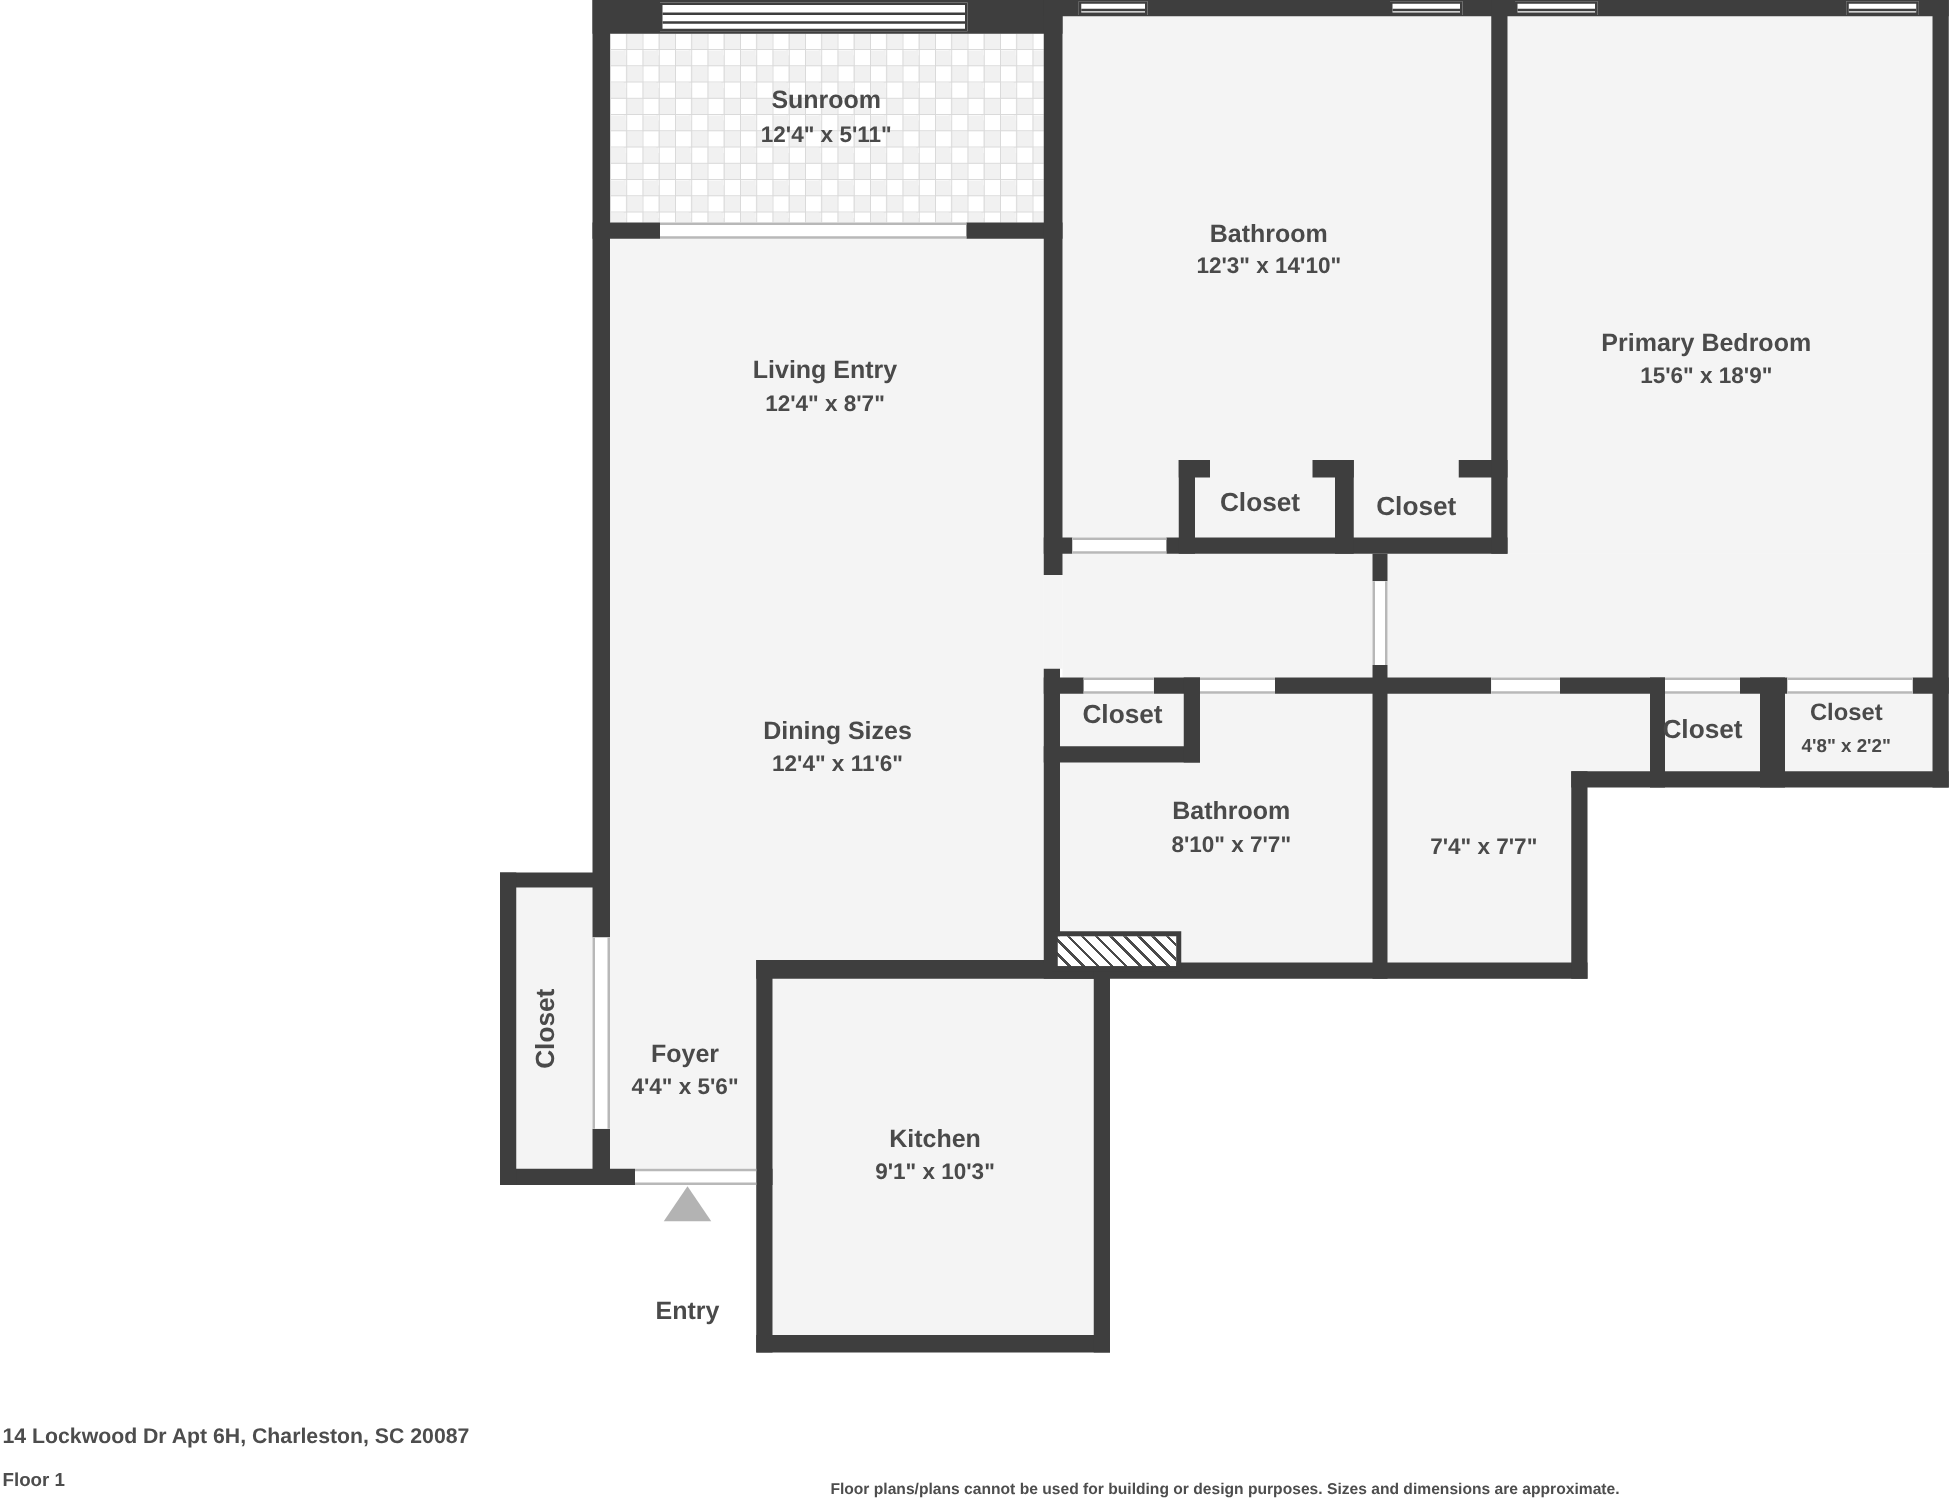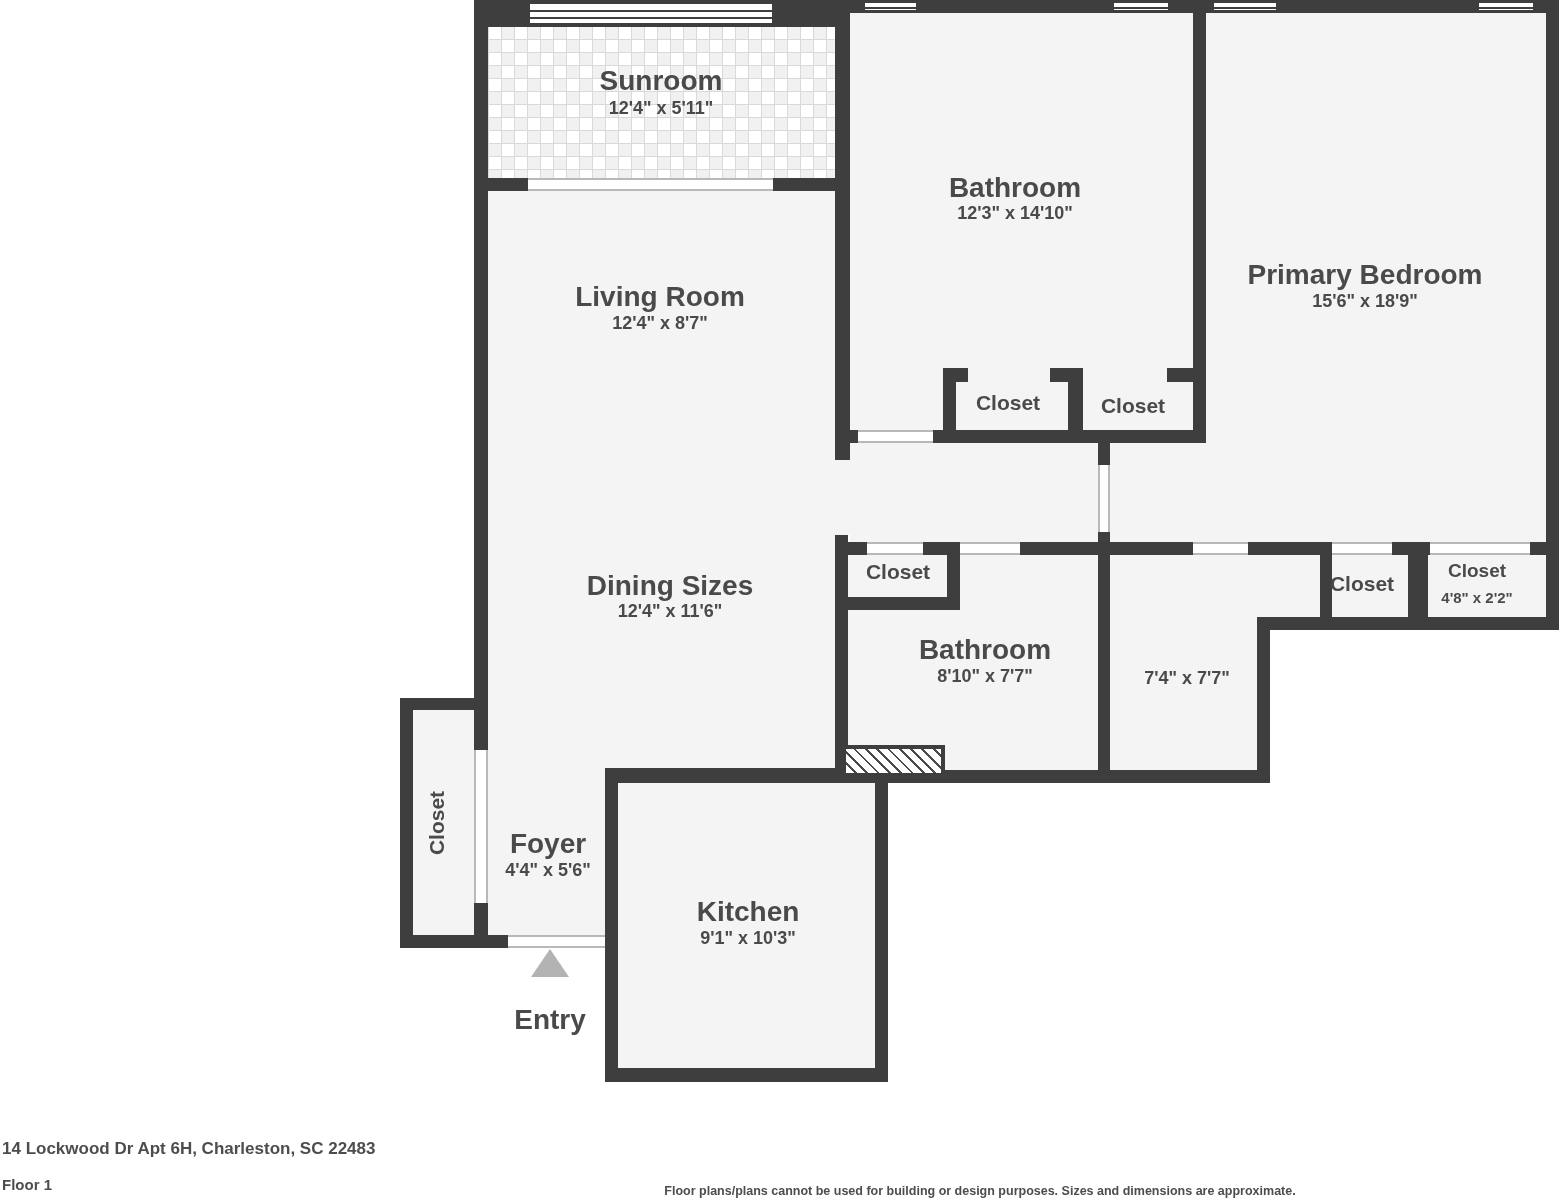--- a/index.html
+++ b/index.html
@@ -21,21 +21,21 @@
   .opv{position:absolute;background:#ffffff;border-left:2px solid #b8b8b8;
        border-right:2px solid #b8b8b8;box-sizing:border-box;}
   .win{position:absolute;background:#ffffff;border:2px solid #3e3e3e;box-sizing:border-box;}
   .win i{position:absolute;left:0;right:0;height:2px;background:#3e3e3e;}
   .hatch{position:absolute;border:4px solid #3e3e3e;box-sizing:border-box;
          background:repeating-linear-gradient(45deg,#ffffff 0 6px,#4a4a4a 6px 8px);}
   .tri{position:absolute;width:0;height:0;border-left:19px solid transparent;
        border-right:19px solid transparent;border-bottom:28px solid #b3b3b3;}
   .rn,.rd,.cl{position:absolute;transform:translate(-50%,-50%);font-weight:700;
        color:#4a4a4a;white-space:nowrap;}
-  .rn{font-size:28px;}
+  .rn{font-size:20px;}
   .rd{font-size:18px;}
   .cl{font-size:21px;}
   .rn.wrap{white-space:normal;width:170px;text-align:center;line-height:29px;}
   .cl.vert{transform:translate(-50%,-50%) rotate(-90deg);}
   .cl.small{font-size:19px;}
   .rd.small{font-size:15px;}
   .addr{position:absolute;left:2px;top:1139px;font-size:17px;font-weight:700;color:#4d4d4d;}
   .floorlbl{position:absolute;left:2px;top:1176px;font-size:15px;font-weight:700;color:#4d4d4d;}
   .disclaimer{position:absolute;left:980px;top:1184px;transform:translateX(-50%);
        font-size:12.5px;font-weight:700;color:#4d4d4d;white-space:nowrap;}
@@ -129,21 +129,21 @@
       <i style="top:4px;"></i>
     </div>
 
   <div class="hatch" style="left:842px;top:745px;width:103px;height:32px;"></div>
 
   <div class="tri" style="left:531px;top:949px;"></div>
 
   <div class="rn" style="left:661px;top:81px;">Sunroom</div>
   <div class="rd" style="left:661px;top:108px;">12'4" x 5'11"</div>
 
-  <div class="rn" style="left:660px;top:297px;">Living Room</div>
+  <div class="rn" style="left:660px;top:297px;">Living Entry</div>
   <div class="rd" style="left:660px;top:323px;">12'4" x 8'7"</div>
 
   <div class="rn" style="left:670px;top:586px;">Dining Sizes</div>
   <div class="rd" style="left:670px;top:611px;">12'4" x 11'6"</div>
 
   <div class="rn" style="left:1015px;top:188px;">Bathroom</div>
   <div class="rd" style="left:1015px;top:213px;">12'3" x 14'10"</div>
 
   <div class="rn" style="left:1365px;top:275px;text-align:center;">Primary Bedroom</div>
   <div class="rd" style="left:1365px;top:301px;">15'6" x 18'9"</div>
@@ -152,27 +152,27 @@
   <div class="rd" style="left:985px;top:676px;">8'10" x 7'7"</div>
 
   <div class="rd" style="left:1187px;top:678px;">7'4" x 7'7"</div>
 
   <div class="rn" style="left:748px;top:912px;">Kitchen</div>
   <div class="rd" style="left:748px;top:938px;">9'1" x 10'3"</div>
 
   <div class="rn" style="left:548px;top:844px;">Foyer</div>
   <div class="rd" style="left:548px;top:870px;">4'4" x 5'6"</div>
 
-  <div class="rn" style="left:550px;top:1020px;">Entry</div>
+  <div class="rn" style="left:550px;top:1050px;">Entry</div>
 
   <div class="cl" style="left:1008px;top:403px;">Closet</div>
   <div class="cl" style="left:1133px;top:406px;">Closet</div>
   <div class="cl" style="left:898px;top:572px;">Closet</div>
   <div class="cl vert" style="left:437px;top:823px;">Closet</div>
   <div class="cl" style="left:1362px;top:584px;">Closet</div>
   <div class="cl small" style="left:1477px;top:571px;">Closet</div>
   <div class="rd small" style="left:1477px;top:597px;">4'8" x 2'2"</div>
 
 </div>
 
-<div class="addr">14 Lockwood Dr Apt 6H, Charleston, SC 22483</div>
+<div class="addr">14 Lockwood Dr Apt 6H, Charleston, SC 20087</div>
 <div class="floorlbl">Floor 1</div>
 <div class="disclaimer">Floor plans/plans cannot be used for building or design purposes. Sizes and dimensions are approximate.</div>
 
 </body></html>

